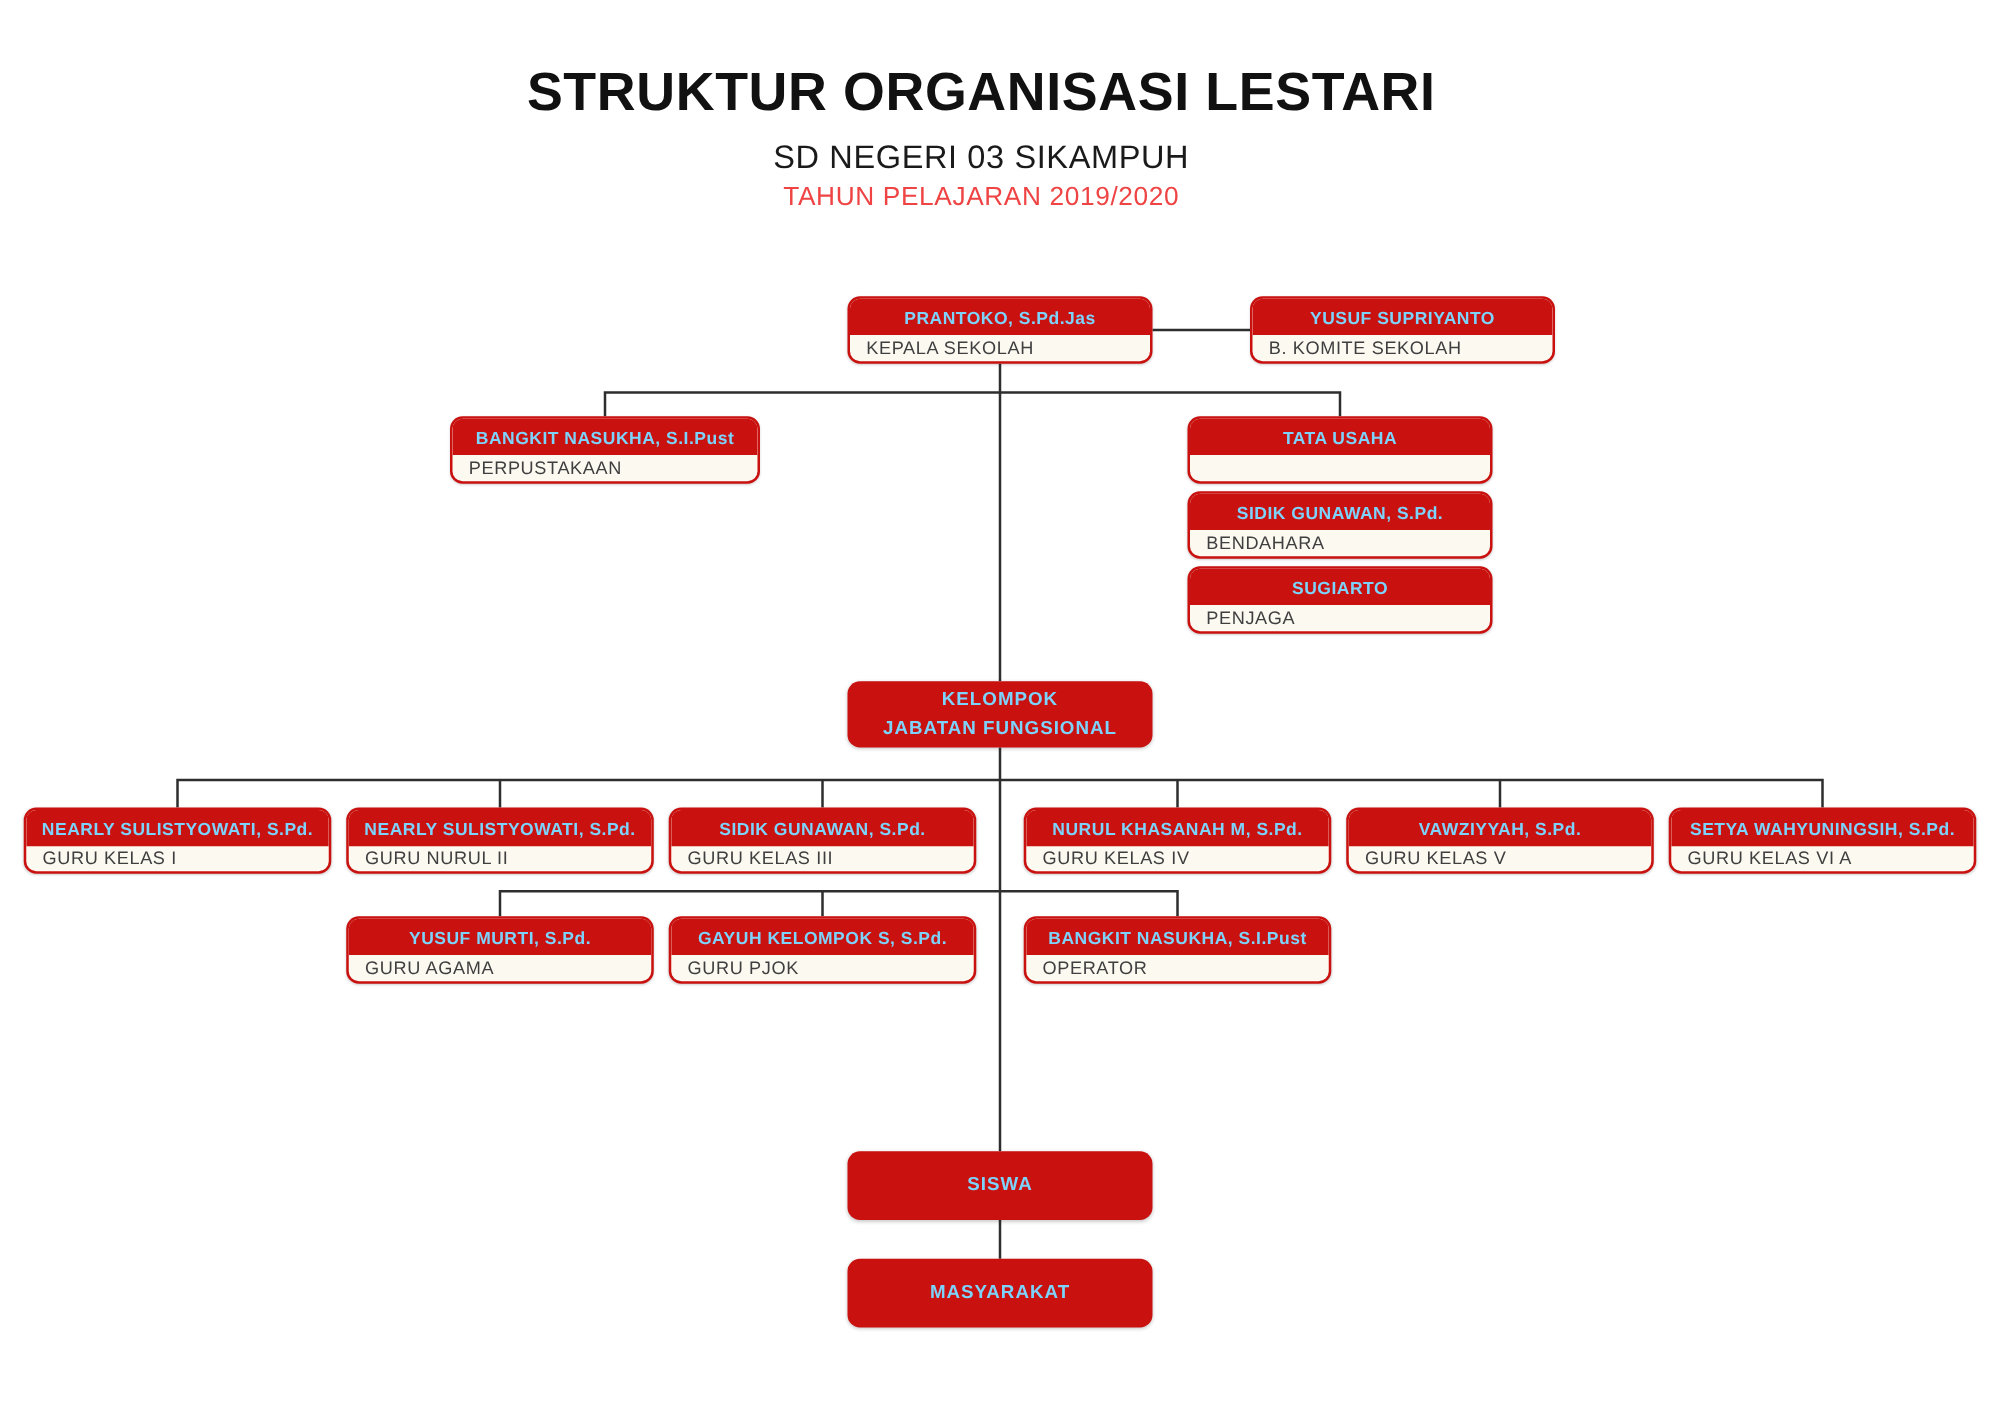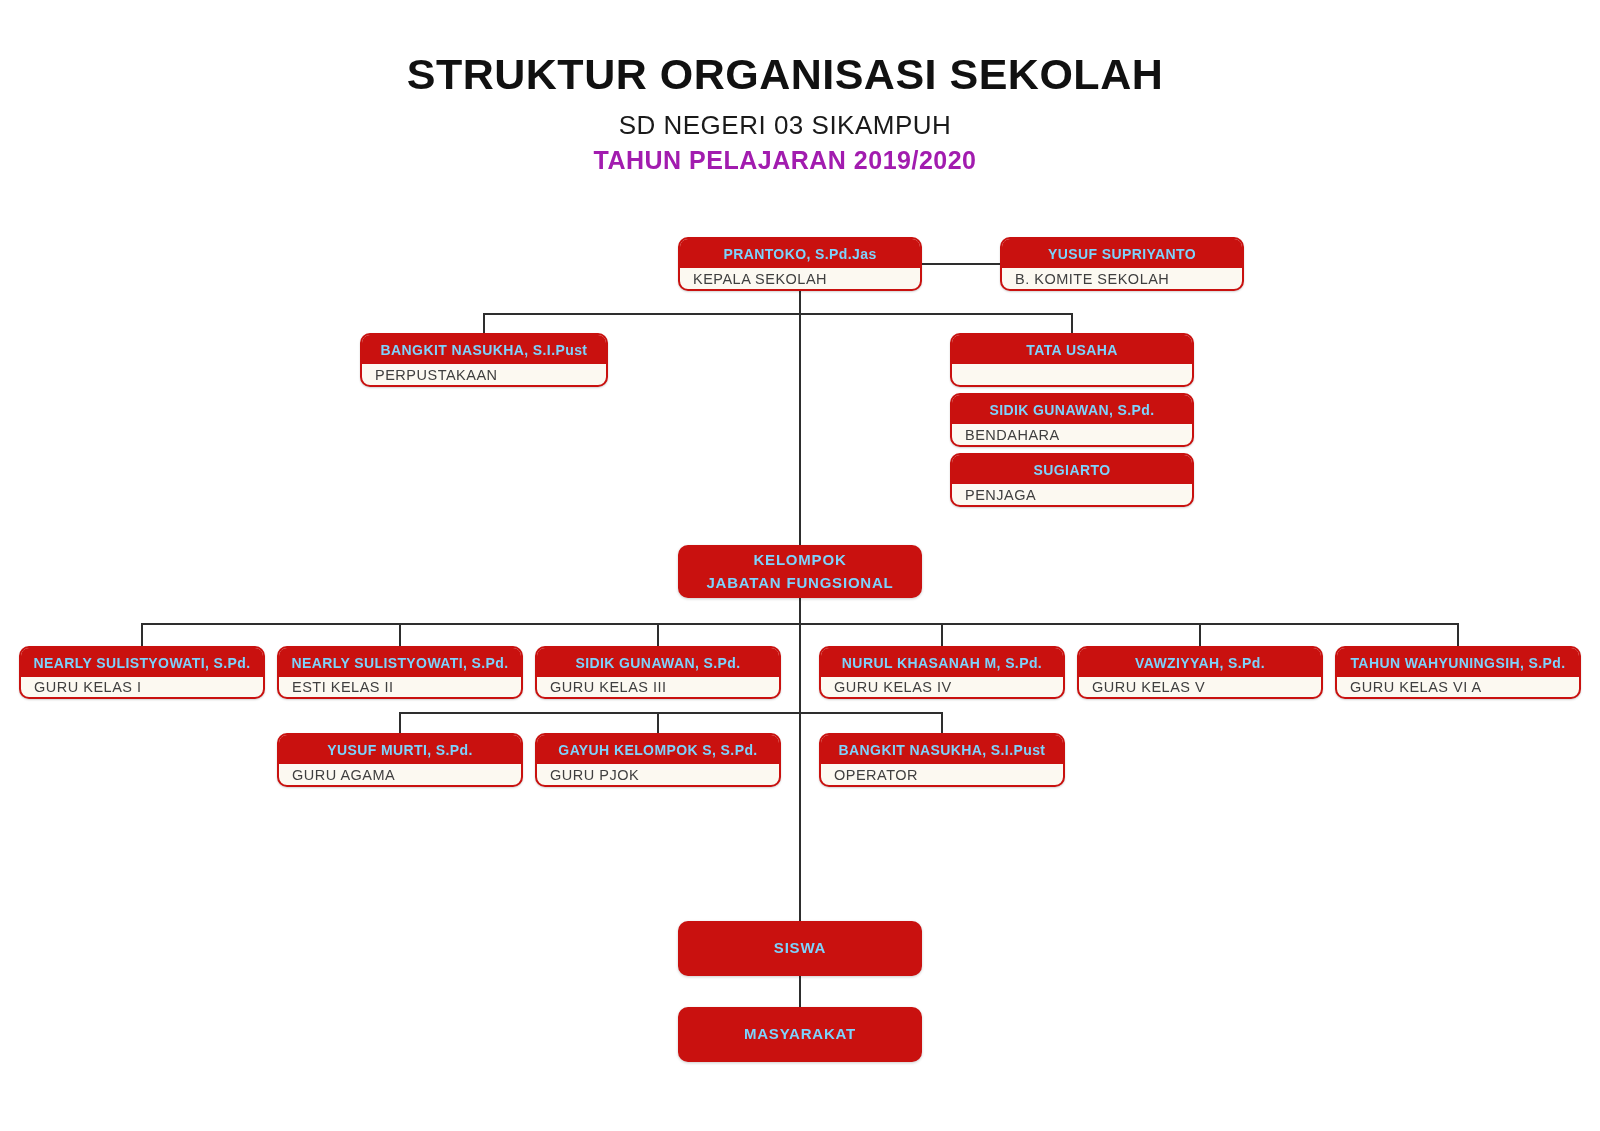--- a/index.html
+++ b/index.html
@@ -22,21 +22,21 @@
   .title{
     position:absolute;left:0;top:50px;width:100%;
     font-size:43px;font-weight:bold;letter-spacing:.5px;color:#111111;
   }
   .subtitle1{
     position:absolute;left:0;top:110px;width:100%;
     font-size:26px;font-weight:normal;letter-spacing:.5px;color:#1a1a1a;
   }
   .subtitle2{
     position:absolute;left:0;top:146px;width:100%;
-    font-size:25px;font-weight:bold;letter-spacing:.5px;color:#a21caf;
+    font-size:21px;font-weight:normal;letter-spacing:.5px;color:#ef4444;
   }
   svg.wires{position:absolute;left:0;top:0;}
   .node{
     position:absolute;
     border:2px solid var(--accent-red);
     border-radius:10px;
     background:var(--box-fill);
     box-shadow:0 1px 2px rgba(0,0,0,.18);
     box-sizing:border-box;
     overflow:hidden;
@@ -67,21 +67,21 @@
     text-align:center;white-space:pre-line;line-height:1.5;
     box-shadow:0 1px 3px rgba(0,0,0,.2);
   }
 </style>
 </head>
 <body>
 
 <div class="canvas">
 
   <div class="titleblock">
-    <div class="title">STRUKTUR ORGANISASI SEKOLAH</div>
+    <div class="title">STRUKTUR ORGANISASI LESTARI</div>
     <div class="subtitle1">SD NEGERI 03 SIKAMPUH</div>
     <div class="subtitle2">TAHUN PELAJARAN 2019/2020</div>
   </div>
 
   <svg class="wires" width="1600" height="1131" viewBox="0 0 1600 1131">
     <g stroke="#2E2E2E" stroke-width="2" fill="none">
 
       <path d="M922 264 H1000"></path>
 
       <path d="M800 291 V545"></path>
@@ -136,40 +136,40 @@
   <div class="node solid" style="left:678px;top:545px;width:244px;height:53px">KELOMPOK
 JABATAN FUNGSIONAL</div>
 
   <div class="node two" style="left:19px;top:646px;width:246px;height:53px">
     <div class="hdr">NEARLY SULISTYOWATI, S.Pd.</div>
     <div class="bdy">GURU KELAS I</div>
   </div>
 
   <div class="node two" style="left:277px;top:646px;width:246px;height:53px">
     <div class="hdr">NEARLY SULISTYOWATI, S.Pd.</div>
-    <div class="bdy">ESTI KELAS II</div>
+    <div class="bdy">GURU NURUL II</div>
   </div>
 
   <div class="node two" style="left:535px;top:646px;width:246px;height:53px">
     <div class="hdr">SIDIK GUNAWAN, S.Pd.</div>
     <div class="bdy">GURU KELAS III</div>
   </div>
 
   <div class="node two" style="left:819px;top:646px;width:246px;height:53px">
     <div class="hdr">NURUL KHASANAH M, S.Pd.</div>
     <div class="bdy">GURU KELAS IV</div>
   </div>
 
   <div class="node two" style="left:1077px;top:646px;width:246px;height:53px">
     <div class="hdr">VAWZIYYAH, S.Pd.</div>
     <div class="bdy">GURU KELAS V</div>
   </div>
 
   <div class="node two" style="left:1335px;top:646px;width:246px;height:53px">
-    <div class="hdr">TAHUN WAHYUNINGSIH, S.Pd.</div>
+    <div class="hdr">SETYA WAHYUNINGSIH, S.Pd.</div>
     <div class="bdy">GURU KELAS VI A</div>
   </div>
 
   <div class="node two" style="left:277px;top:733px;width:246px;height:54px">
     <div class="hdr">YUSUF MURTI, S.Pd.</div>
     <div class="bdy">GURU AGAMA</div>
   </div>
 
   <div class="node two" style="left:535px;top:733px;width:246px;height:54px">
     <div class="hdr">GAYUH KELOMPOK S, S.Pd.</div>

